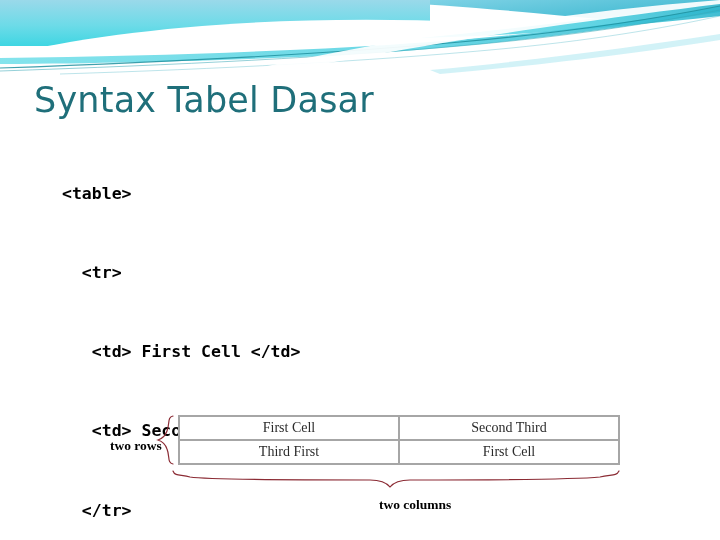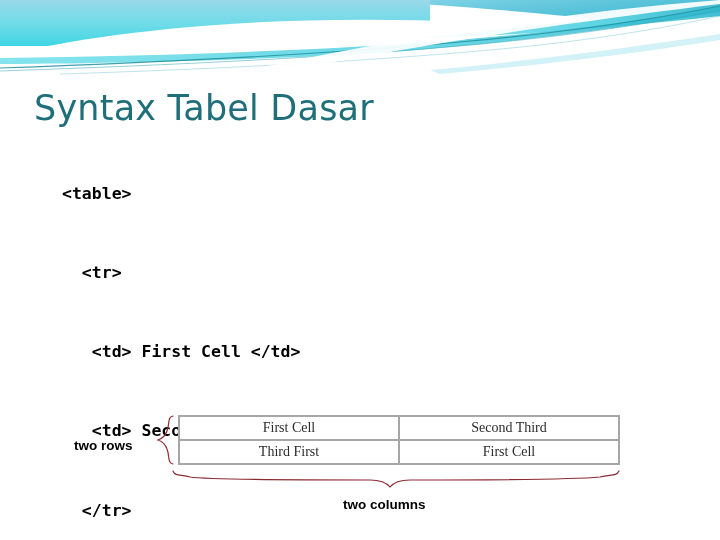--- a/index.html
+++ b/index.html
@@ -31,21 +31,21 @@
     width: 720px;
     height: 78px;
     overflow: hidden;
   }
   #banner svg { display: block; }
 
   
   #title {
     position: absolute;
     left: 34px;
-    top: 88px;
+    top: 80px;
     font-family: "DejaVu Sans", sans-serif;
     font-size: 35px;
     font-weight: 400;
     letter-spacing: 0.2px;
     color: #1f6f7a;
     white-space: nowrap;
   }
 
   
   #code {
@@ -90,25 +90,26 @@
     text-align: center;
     padding: 3px 4px;
     height: 19px;
     width: 50%;
     box-sizing: border-box;
     margin-top: 8px;
   }
 
   .brace-label {
     position: absolute;
-    font-family: Liberation Sans, sans-serif;
+    font-family: Liberation Serif, serif;
     font-weight: bold;
     font-size: 13.5px;
     color: #000000;
     white-space: nowrap;
+    margin-left: 36px;
   }
   #label-two-rows {
     left: 74px;
     top: 40px;
   }
   #label-two-columns {
     left: 343px;
     top: 99px;
   }
 

